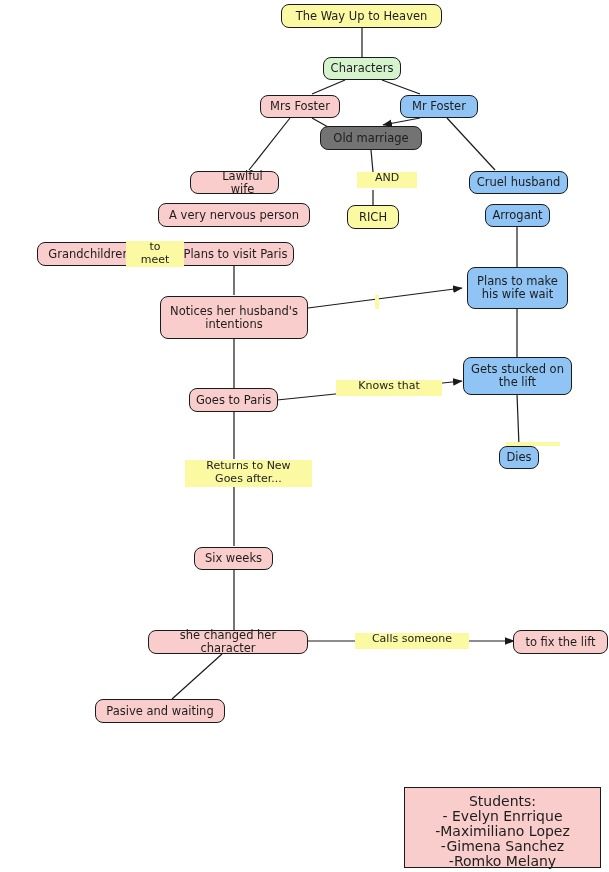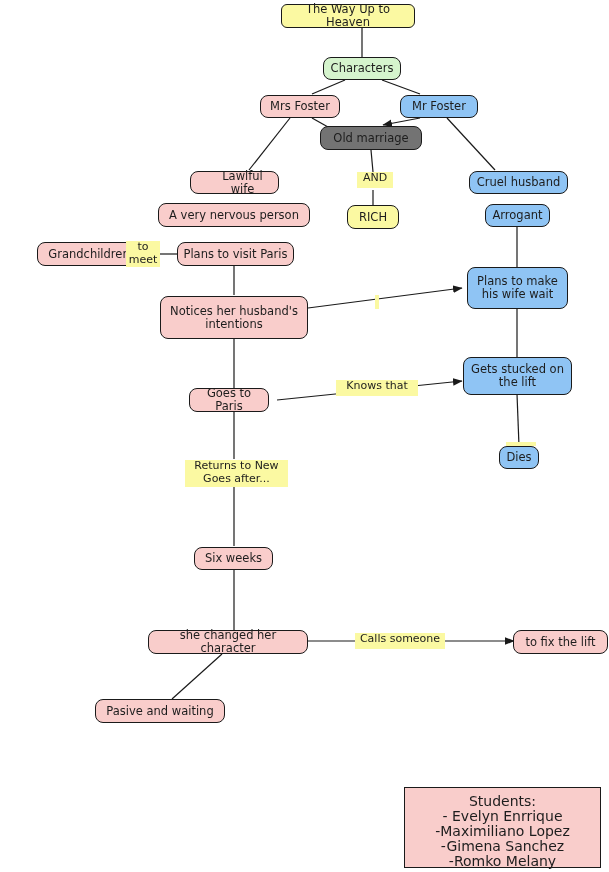--- a/index.html
+++ b/index.html
@@ -51,21 +51,21 @@
 
   .edge-label {
     position: absolute;
     background: #fbf9a2;
     color: #1d1d1d;
     font-size: 11px;
     line-height: 12.5px;
     text-align: center;
     z-index: 4;
     white-space: pre-line;
-    padding: 0 2px;
+    padding: 0 14px;
   }
   .edge-label.tiny {
     width: 4px;
     height: 14px;
     padding: 0;
   }
   .students {
     position: absolute;
     box-sizing: border-box;
     border: 1px solid #1a1a1a;
@@ -130,21 +130,21 @@
       <line x1="447" y1="118" x2="495" y2="170"></line>
 
       <line x1="517" y1="227" x2="517" y2="267"></line>
 
       <line x1="517" y1="309" x2="517" y2="357"></line>
 
       <line x1="517" y1="394" x2="519" y2="446"></line>
     </g>
   </svg>
 
-  <div class="node fill-yellow" style="left:281px; top:4px; width:134px; height:24px;border-radius:6px;">The Way Up to Heaven</div>
+  <div class="node fill-yellow" style="left:281px; top:4px; width:161px; height:24px;">The Way Up to Heaven</div>
 
   <div class="node fill-green" style="left:323px; top:57px; width:78px; height:23px;">Characters</div>
 
   <div class="node fill-pink" style="left:260px; top:95px; width:80px; height:23px;">Mrs Foster</div>
 
   <div class="node fill-blue" style="left:400px; top:95px; width:78px; height:23px;">Mr Foster</div>
 
   <div class="node fill-gray" style="left:320px; top:126px; width:102px; height:24px;">Old marriage</div>
 
   <div class="node fill-yellow" style="left:347px; top:205px; width:52px; height:24px;">RICH</div>
@@ -153,21 +153,21 @@
 
   <div class="node fill-pink" style="left:158px; top:203px; width:152px; height:24px;">A very nervous person</div>
 
   <div class="node fill-pink" style="left:177px; top:242px; width:117px; height:24px;">Plans to visit Paris</div>
 
   <div class="node fill-pink" style="left:1px; top:242px; width:110px; height:24px;margin-left:36px;">Grandchildrens</div>
 
   <div class="node fill-pink" style="left:160px; top:296px; width:148px; height:43px;">Notices her husband's
 intentions</div>
 
-  <div class="node fill-pink" style="left:189px; top:388px; width:80px; height:24px;text-align:center;">Goes to Paris</div>
+  <div class="node fill-pink" style="left:189px; top:388px; width:89px; height:24px;text-align:center;">Goes to Paris</div>
 
   <div class="node fill-pink" style="left:194px; top:547px; width:79px; height:23px;">Six weeks</div>
 
   <div class="node fill-pink" style="left:148px; top:630px; width:160px; height:24px;">she changed her character</div>
 
   <div class="node fill-pink" style="left:95px; top:699px; width:130px; height:24px;">Pasive and waiting</div>
 
   <div class="node fill-pink" style="left:513px; top:630px; width:95px; height:24px;border-radius:8px;">to fix the lift</div>
 
   <div class="node fill-blue" style="left:469px; top:171px; width:99px; height:23px;">Cruel husband</div>

